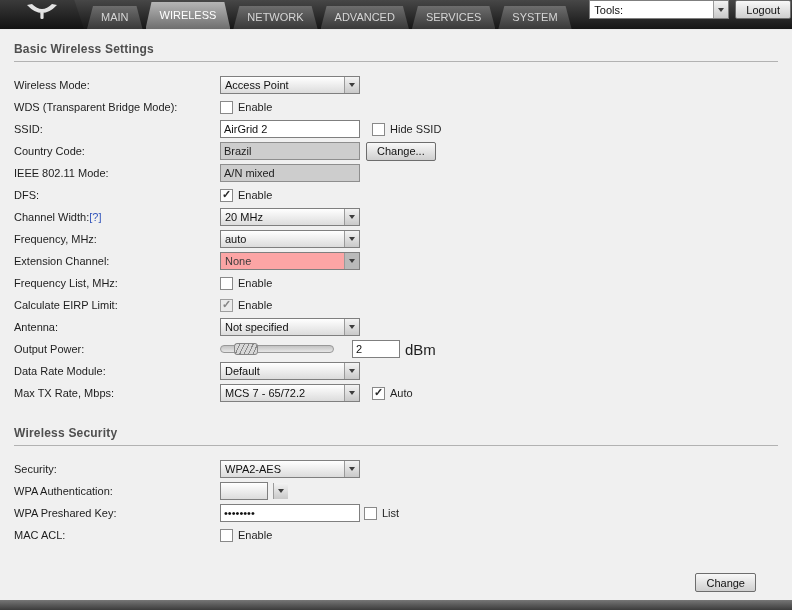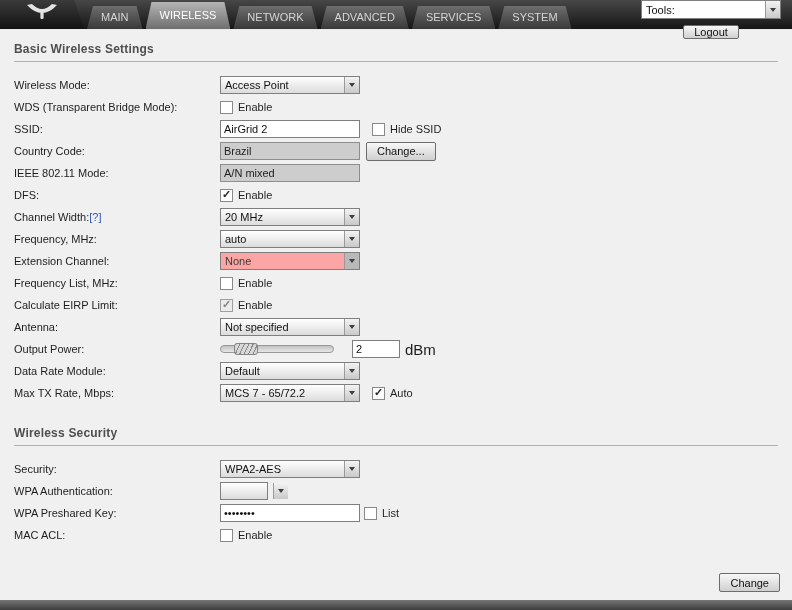--- a/index.html
+++ b/index.html
@@ -8,21 +8,21 @@
 
   
   .topbar { height:30px; background:linear-gradient(#474747,#161616); display:flex; align-items:flex-end; border-bottom:1px solid #e9e9e9; }
   .logo-tab { width:84px; height:30px; display:flex; align-items:center; justify-content:center;
               background:linear-gradient(#3c3c3c,#121212); clip-path:polygon(0 0, 74px 0, 84px 100%, 0 100%); cursor:pointer; }
   .tabs { display:flex; align-items:flex-end; gap:3px; margin-left:3px; height:100%; }
   .tab { height:23px; line-height:23px; padding:0 14px; font-size:11px; color:#d6d6d6;
          background:linear-gradient(#6d6d6d,#393939); clip-path:polygon(6px 0, calc(100% - 6px) 0, 100% 100%, 0 100%);
          cursor:pointer; white-space:nowrap; }
   .tab.active { height:27px; line-height:27px; background:linear-gradient(#b5b5b5,#6e6e6e); color:#ffffff; }
-  .topbar-right { margin-left:auto; display:flex; align-items:center; gap:6px; padding-right:11px; height:100%;flex-direction:column; }
+  .topbar-right { margin-left:auto; display:flex; gap:6px; padding-right:1px; height:100%; }
 
   
   .sel { display:inline-flex; align-items:center; height:18px; border:1px solid #7f7f7f;
          background:linear-gradient(#ffffff,#dcdcdc); font-size:11px; padding-left:4px; cursor:pointer; flex:none; }
   .sel-text { flex:1; white-space:nowrap; overflow:hidden; color:#111; }
   .sel-arrow { width:15px; height:100%; border-left:1px solid #9a9a9a; background:linear-gradient(#f3f3f3,#c9c9c9);
                display:flex; align-items:center; justify-content:center; flex:none; }
   .sel-arrow::after { content:""; border-left:3px solid transparent; border-right:3px solid transparent; border-top:4px solid #3d3d3d; }
   .sel.w140 { width:140px; }
   .sel.w48  { width:48px;gap:48px; }
@@ -56,21 +56,21 @@
   .content { padding:12px 14px 0; }
   .section-title { font-size:12px; font-weight:bold; color:#4f4f4f; padding-bottom:5px;
                    border-bottom:1px solid #b2b2b2; margin-bottom:14px; letter-spacing:.2px; }
   .section-title.second { margin-top:24px; }
   .row { display:flex; align-items:center; height:18px; margin-bottom:4px; }
   .lbl { width:200px; text-align:left; margin-right:6px; font-size:11px; color:#1d1d1d; flex:none; }
   .help-link { color:#3355bb; cursor:pointer; }
   .ml4 { margin-left:4px; } .ml6 { margin-left:6px; } .ml12 { margin-left:12px; } .ml18 { margin-left:18px; }
   .unit { font-size:15px; margin-left:5px; color:#1d1d1d; }
 
-  .change-bottom { position:absolute; right:12px; bottom:18px; }
+  .change-bottom { position:absolute; right:36px; bottom:18px; }
   .page-footer { position:absolute; bottom:0; left:0; width:100%; height:10px; background:linear-gradient(#767676,#3c3c3c); }
 </style>
 </head>
 <body>
 
 <div class="page">
 
   <div class="topbar">
     <div class="logo-tab">
       <span>

